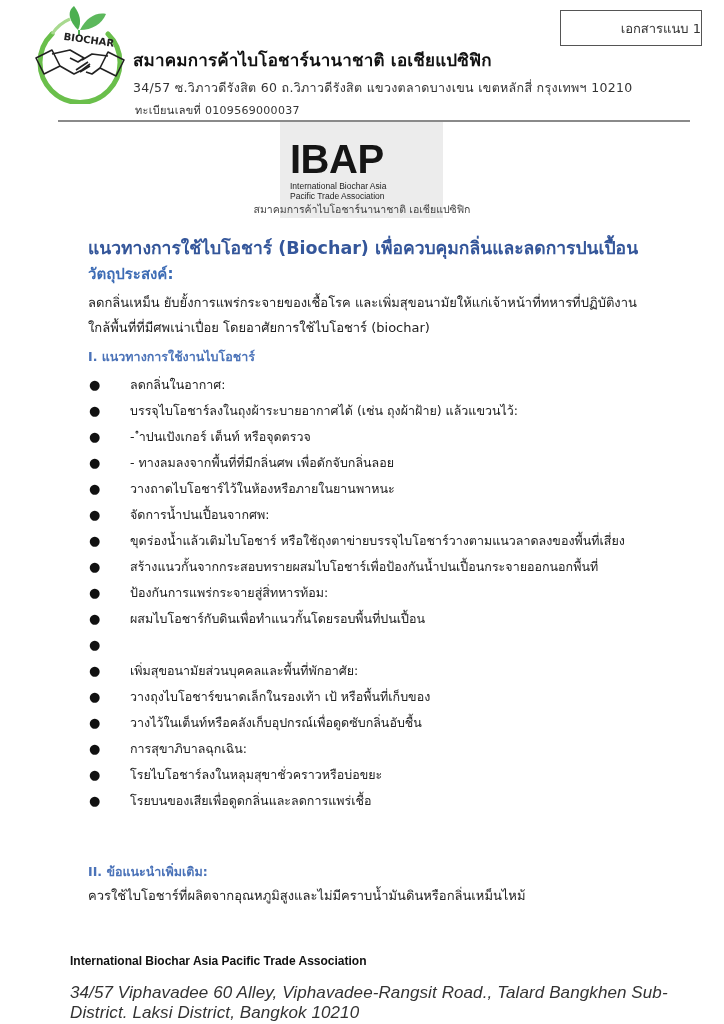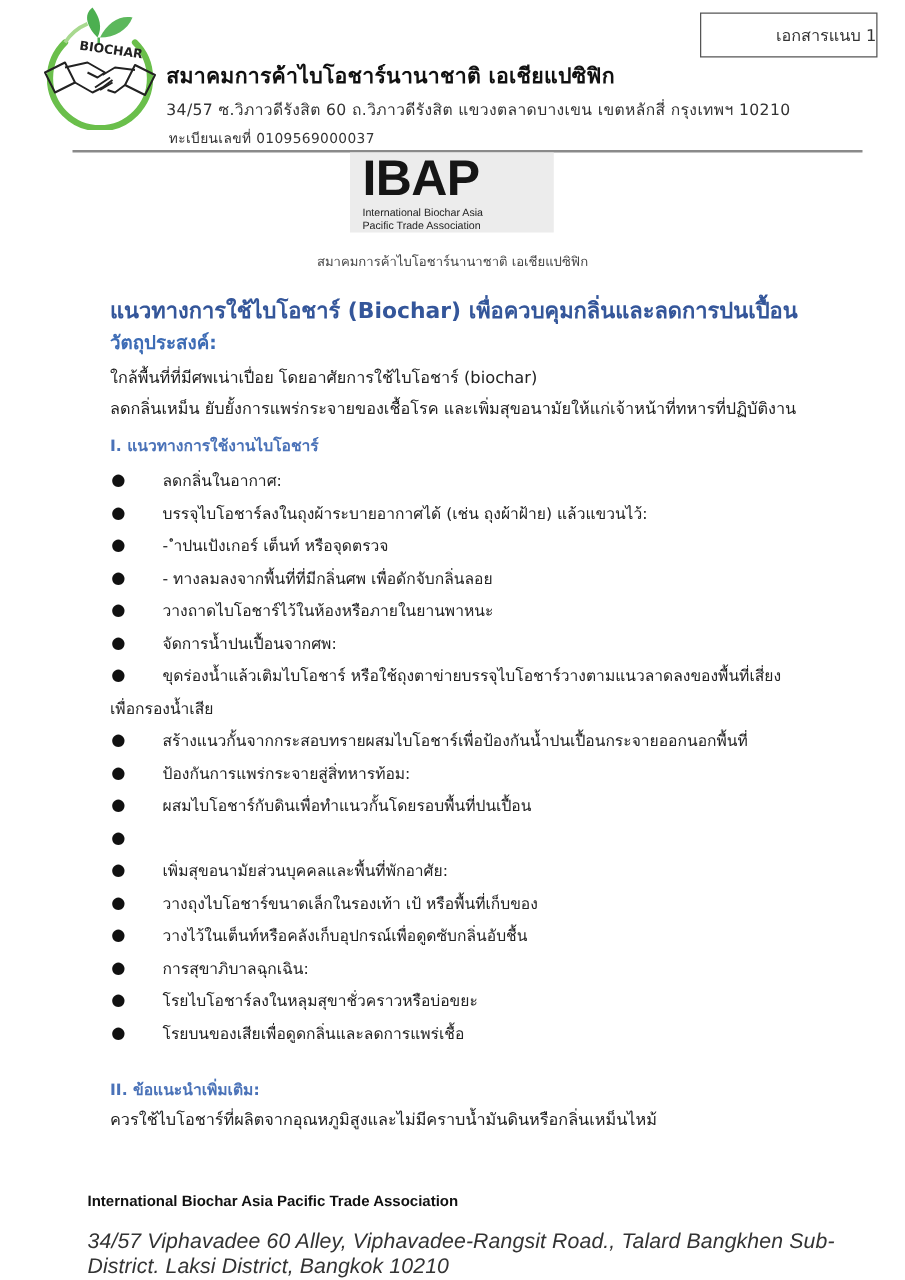--- a/index.html
+++ b/index.html
@@ -14,21 +14,21 @@
     font-size: 13px; color: #333;
   }
 
   .org-name { position: absolute; left: 133px; top: 46px; font-size: 17px; font-weight: bold; color: #111; letter-spacing: 0.2px; }
   .org-address { position: absolute; left: 133px; top: 78px; font-size: 12.5px; color: #333; letter-spacing: 0.3px; }
   .org-reg { position: absolute; left: 135px; top: 101px; font-size: 11px; color: #333; letter-spacing: 0.3px; }
 
   .divider { position: absolute; left: 58px; top: 120px; width: 632px; height: 2px; background: #8a8a8a; }
 
   .ibap-card {
-    position: absolute; left: 280px; top: 122px; width: 163px; height: 64px; background: #ececec;
+    position: absolute; left: 280px; top: 122px; width: 163px; height: 96px; background: #ececec;
     display: flex; flex-direction: column; justify-content: center; padding-left: 10px;
   }
   .ibap-mark { font-family: "Liberation Sans", sans-serif; font-weight: bold; font-size: 40px; line-height: 40px; color: #151515; letter-spacing: -0.5px; }
   .ibap-sub { font-family: "Liberation Sans", sans-serif; font-size: 8.5px; line-height: 10px; color: #222; margin-top: 2px; }
 
   .ibap-caption { position: absolute; left: 0; width: 724px; top: 201px; text-align: center; font-size: 10.5px; color: #444; }
 
   .doc-title { position: absolute; left: 88px; top: 234px; font-size: 17.5px; font-weight: bold; color: #34569a; white-space: nowrap; }
   .objective-heading { position: absolute; left: 88px; top: 262px; font-size: 15px; font-weight: bold; color: #3d6cb5; }
   .objective-text { position: absolute; left: 88px; top: 290px; width: 560px; font-size: 13px; line-height: 25px; color: #222; }
@@ -84,34 +84,34 @@
 <div class="ibap-card">
   <div class="ibap-mark">IBAP</div>
   <div class="ibap-sub">International Biochar Asia</div>
   <div class="ibap-sub" style="margin-top:0">Pacific Trade Association</div>
 </div>
 <div class="ibap-caption">สมาคมการค้าไบโอชาร์นานาชาติ เอเชียแปซิฟิก</div>
 
 <h1 class="doc-title">แนวทางการใช้ไบโอชาร์ (Biochar) เพื่อควบคุมกลิ่นและลดการปนเปื้อน</h1>
 <h2 class="objective-heading">วัตถุประสงค์:</h2>
 <div class="objective-text">
+  <div>ลดกลิ่นเหม็น ยับยั้งการแพร่กระจายของเชื้อโรค และเพิ่มสุขอนามัยให้แก่เจ้าหน้าที่ทหารที่ปฏิบัติงาน</div>
   <div>ใกล้พื้นที่ที่มีศพเน่าเปื่อย โดยอาศัยการใช้ไบโอชาร์ (biochar)</div>
-  <div>ลดกลิ่นเหม็น ยับยั้งการแพร่กระจายของเชื้อโรค และเพิ่มสุขอนามัยให้แก่เจ้าหน้าที่ทหารที่ปฏิบัติงาน</div>
 </div>
 
 <h3 class="section-heading section-1">I. แนวทางการใช้งานไบโอชาร์</h3>
 
 <ul class="bullet-list">
   <li><span class="dot">●</span><span>ลดกลิ่นในอากาศ:</span></li>
   <li><span class="dot">●</span><span>บรรจุไบโอชาร์ลงในถุงผ้าระบายอากาศได้ (เช่น ถุงผ้าฝ้าย) แล้วแขวนไว้:</span></li>
   <li><span class="dot">●</span><span>- ำปนเปังเกอร์ เต็นท์ หรือจุดตรวจ</span></li>
   <li><span class="dot">●</span><span>- ทางลมลงจากพื้นที่ที่มีกลิ่นศพ เพื่อดักจับกลิ่นลอย</span></li>
   <li><span class="dot">●</span><span>วางถาดไบโอชาร์ไว้ในห้องหรือภายในยานพาหนะ</span></li>
   <li><span class="dot">●</span><span>จัดการน้ำปนเปื้อนจากศพ:</span></li>
-  <li class="wrap"><span class="dot">●</span><span>ขุดร่องน้ำแล้วเติมไบโอชาร์ หรือใช้ถุงตาข่ายบรรจุไบโอชาร์วางตามแนวลาดลงของพื้นที่เสี่ยง</span><span class="cont">เพื่อกรองน้ำเสีย</span></li>
+  <li class="wrap"><span class="dot">●</span><span>ขุดร่องน้ำแล้วเติมไบโอชาร์ หรือใช้ถุงตาข่ายบรรจุไบโอชาร์วางตามแนวลาดลงของพื้นที่เสี่ยง</span></li>
   <li><span class="dot">●</span><span>สร้างแนวกั้นจากกระสอบทรายผสมไบโอชาร์เพื่อป้องกันน้ำปนเปื้อนกระจายออกนอกพื้นที่</span></li>
   <li><span class="dot">●</span><span>ป้องกันการแพร่กระจายสู่สิ่ทหารท้อม:</span></li>
   <li><span class="dot">●</span><span>ผสมไบโอชาร์กับดินเพื่อทำแนวกั้นโดยรอบพื้นที่ปนเปื้อน</span></li>
   <li><span class="dot">●</span></li>
   <li><span class="dot">●</span><span>เพิ่มสุขอนามัยส่วนบุคคลและพื้นที่พักอาศัย:</span></li>
   <li><span class="dot">●</span><span>วางถุงไบโอชาร์ขนาดเล็กในรองเท้า เป้ หรือพื้นที่เก็บของ</span></li>
   <li><span class="dot">●</span><span>วางไว้ในเต็นท์หรือคลังเก็บอุปกรณ์เพื่อดูดซับกลิ่นอับชื้น</span></li>
   <li><span class="dot">●</span><span>การสุขาภิบาลฉุกเฉิน:</span></li>
   <li><span class="dot">●</span><span>โรยไบโอชาร์ลงในหลุมสุขาชั่วคราวหรือบ่อขยะ</span></li>
   <li><span class="dot">●</span><span>โรยบนของเสียเพื่อดูดกลิ่นและลดการแพร่เชื้อ</span></li>

